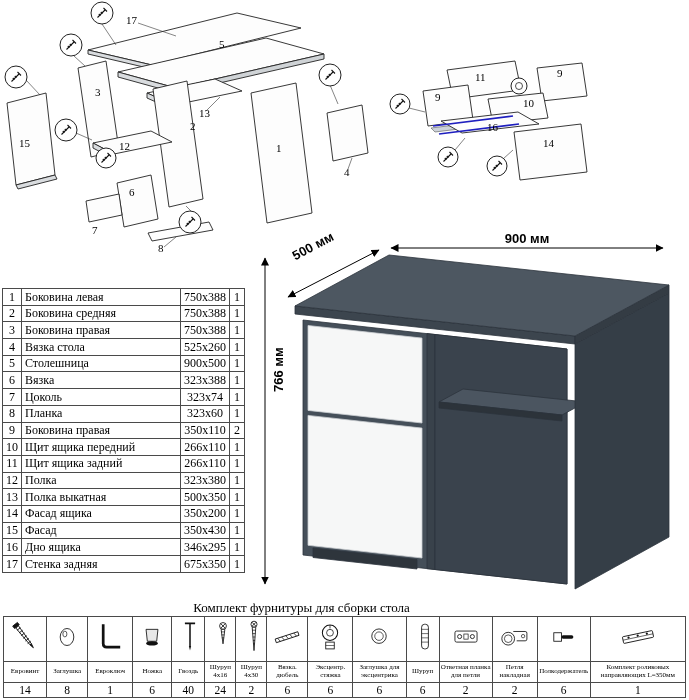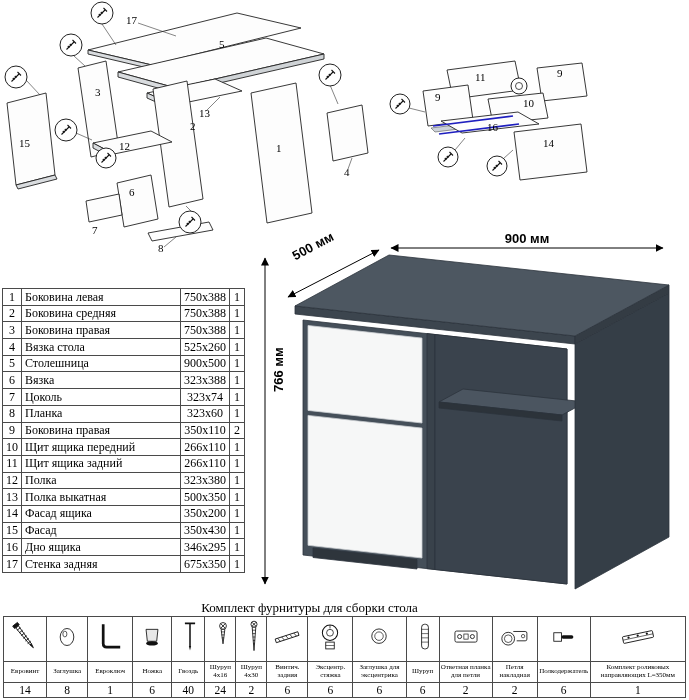--- a/index.html
+++ b/index.html
@@ -30,21 +30,21 @@
   #parts-table .c-size { width: 47px;  text-align: center; }
   #parts-table .c-qty  { width: 15px;  text-align: center; }
 
   
   #diagram-left  { left: 0;   top: 0;   width: 385px; height: 255px; }
   #diagram-right { left: 385px; top: 42px; width: 304px; height: 175px; }
   #desk-view     { left: 255px; top: 232px; width: 434px; height: 365px; }
 
   
   .hw-title {
-    left: 12px; top: 600px; width: 595px;
+    left: 4px; top: 600px; width: 595px;
     text-align: center;
     font-size: 13px;
   }
   #hw-table-wrap { left: 3px; top: 616px; }
   #hw-table { border-collapse: collapse; table-layout: fixed; width: 683px; }
   #hw-table td {
     border: 1px solid #4a4a4a;
     text-align: center;
     vertical-align: middle;
     padding: 0 1px;
@@ -484,21 +484,21 @@
             </svg></td>
     </tr>
     <tr class="hw-name-row">
       <td>Евровинт</td>
       <td>Заглушка</td>
       <td>Евроключ</td>
       <td>Ножка</td>
       <td>Гвоздь</td>
       <td>Шуруп 4x16</td>
       <td>Шуруп 4x30</td>
-      <td>Винтич. задняя</td>
+      <td>Вязка. дюбель</td>
       <td>Эксцентр. стяжка</td>
       <td>Заглушка для эксцентрика</td>
       <td>Шуруп</td>
       <td>Ответная планка для петли</td>
       <td>Петля накладная</td>
       <td>Полкодержатель</td>
       <td>Комплект роликовых направляющих L=350мм</td>
     </tr>
     <tr class="hw-qty-row">
       <td>14</td>

